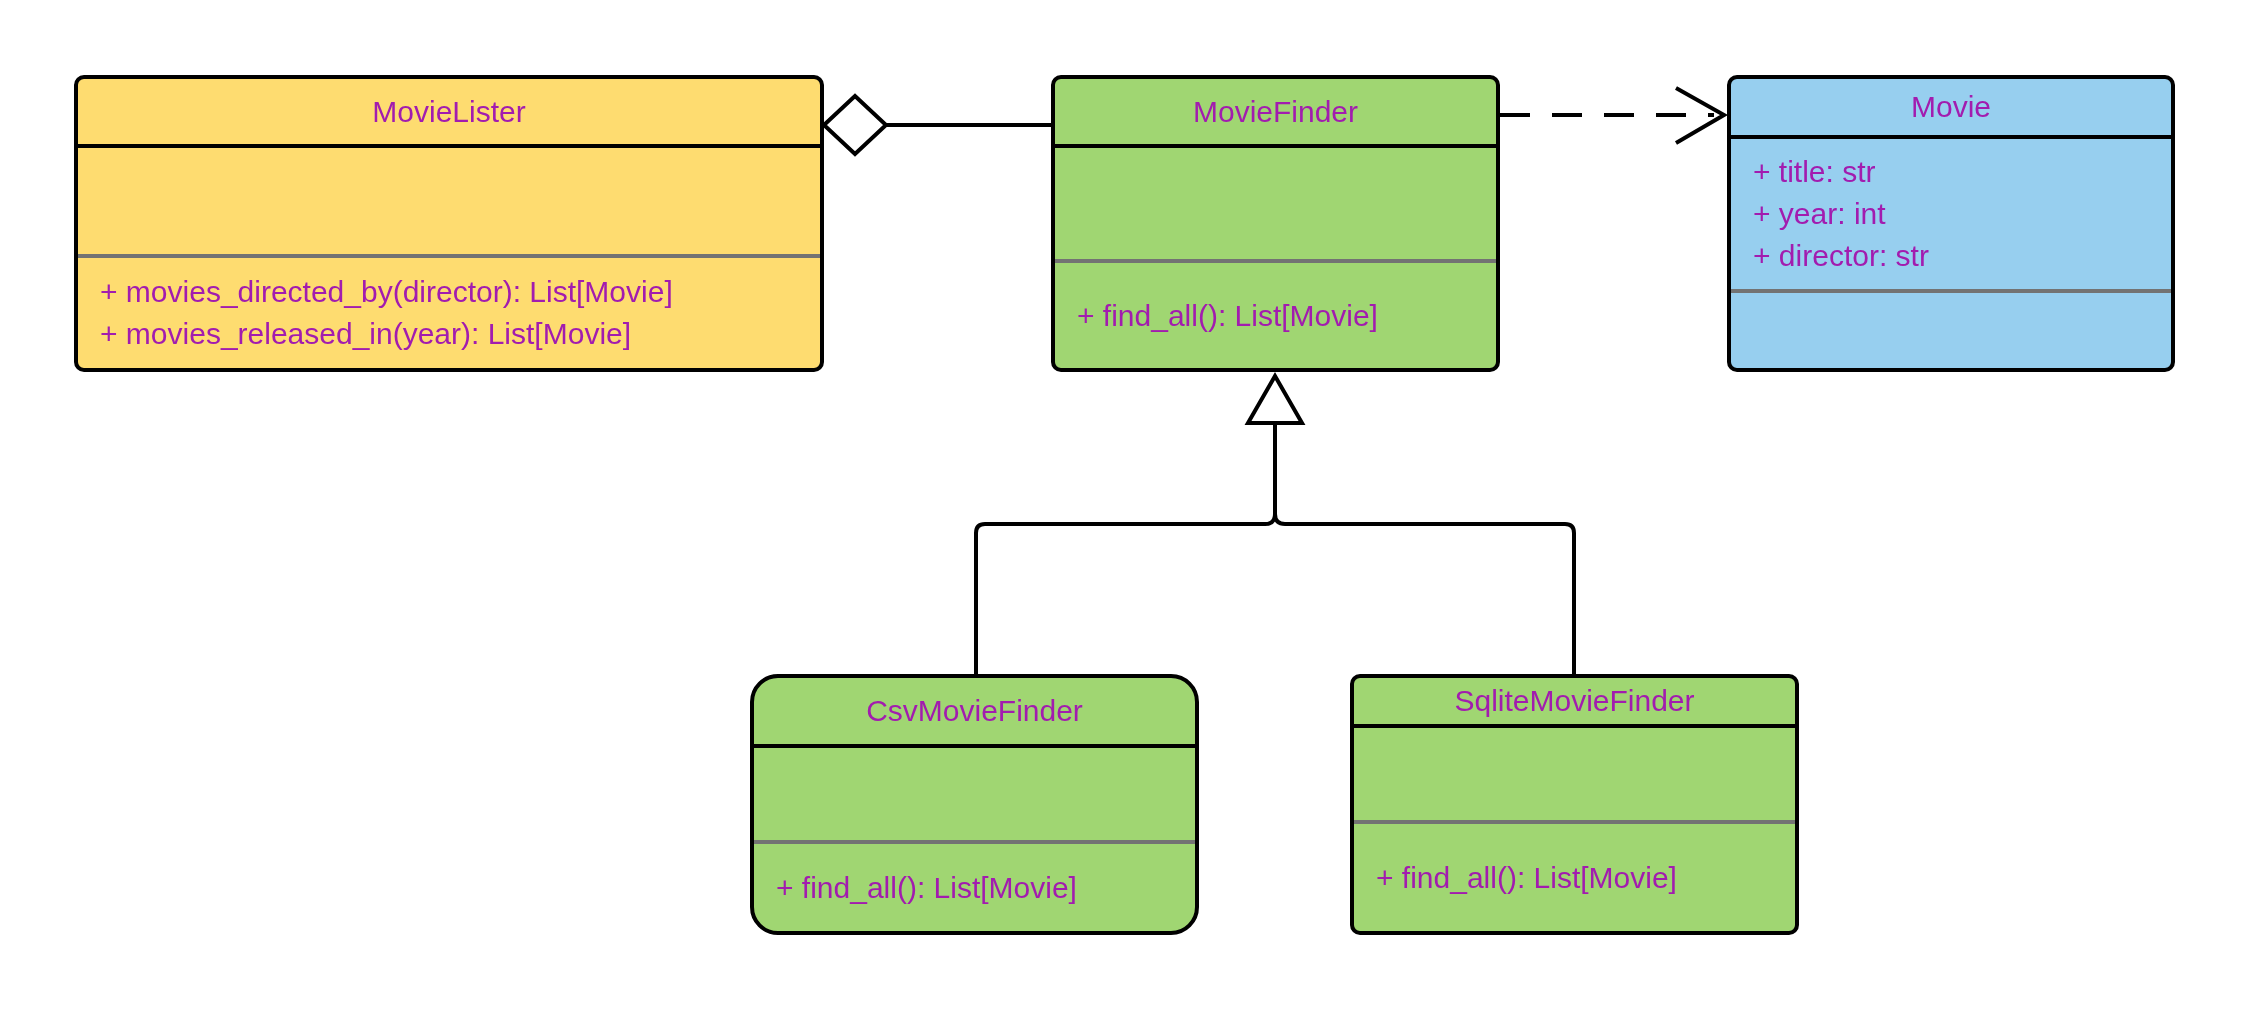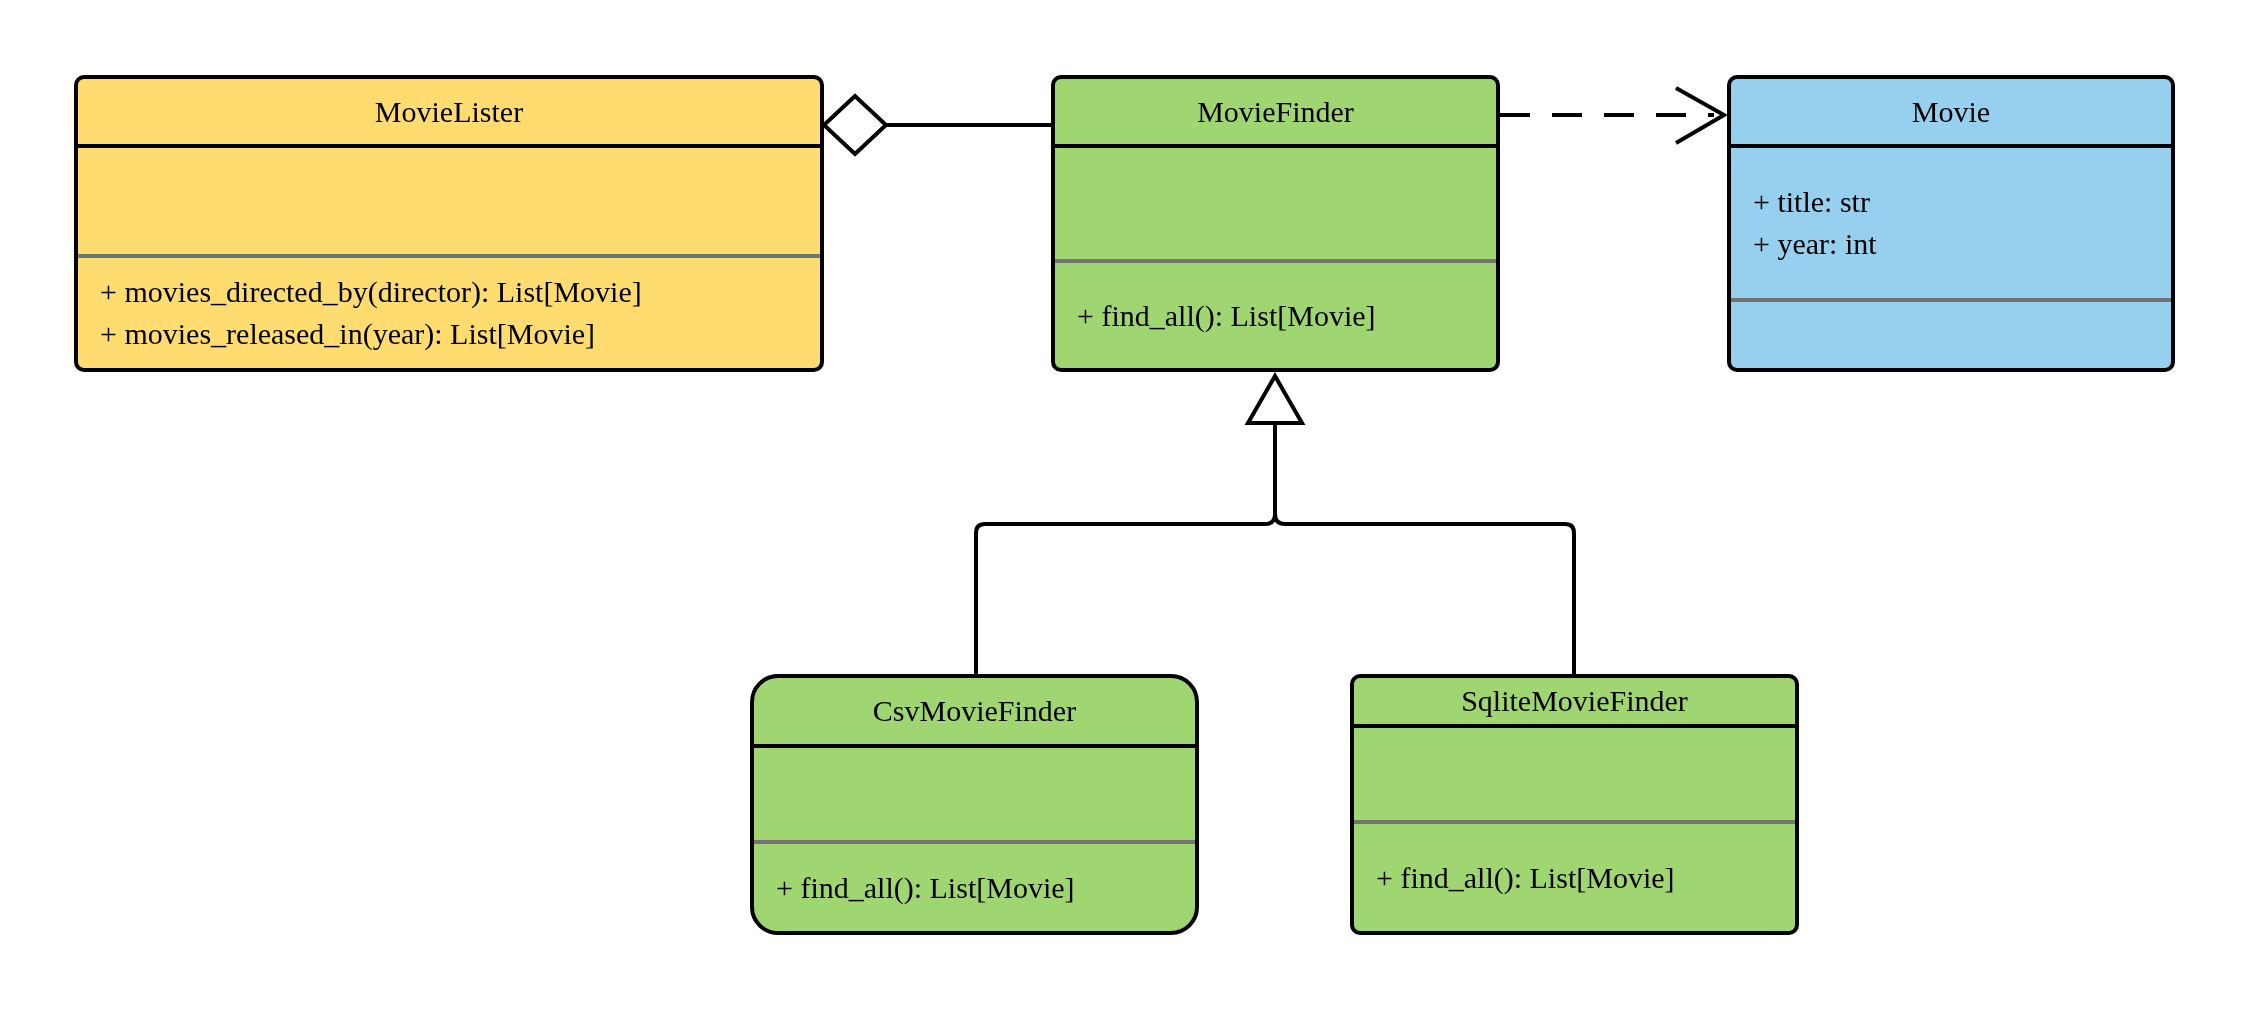--- a/index.html
+++ b/index.html
@@ -5,22 +5,22 @@
   html, body {
     margin: 0;
     padding: 0;
     background: #ffffff;
   }
   .canvas {
     position: relative;
     width: 2250px;
     height: 1011px;
     background: #ffffff;
-    font-family: Liberation Serif, serif;
-    color: #000000;
+    font-family: Liberation Sans, sans-serif;
+    color: #a21caf;
     overflow: hidden;
   }
   .edges {
     position: absolute;
     left: 0;
     top: 0;
     z-index: 1;
   }
   .uml-class {
     position: absolute;
@@ -63,21 +63,21 @@
   
   #movielister { left: 74px;   top: 75px;  width: 750px; height: 297px; }
   #movielister .title { height: 69px; }
   #movielister .attrs { height: 110px; }
 
   #moviefinder { left: 1051px; top: 75px;  width: 449px; height: 297px; }
   #moviefinder .title { height: 69px; }
   #moviefinder .attrs { height: 115px; }
 
   #movie { left: 1727px; top: 75px;  width: 448px; height: 297px; }
-  #movie .title { height: 69px; }
+  #movie .title { height: 60px; }
   #movie .attrs { height: 154px; }
 
   #csvmoviefinder { left: 750px;  top: 674px; width: 449px; height: 261px; border-radius: 28px; }
   #csvmoviefinder .title { height: 70px; }
   #csvmoviefinder .attrs { height: 96px; }
 
   #sqlitemoviefinder { left: 1350px; top: 674px; width: 449px; height: 261px; }
   #sqlitemoviefinder .title { height: 50px; }
   #sqlitemoviefinder .attrs { height: 96px; }
 </style>
@@ -121,20 +121,21 @@
     </div>
   </div>
 
   <div class="uml-class" id="movie" style="background-color: rgb(151, 207, 239);">
     <div class="compartment title">
       <span>Movie</span>
     </div>
     <div class="compartment attrs">
       <div class="member">+ title: str</div>
       <div class="member">+ year: int</div>
+      <div class="member">+ director: str</div>
     </div>
     <div class="compartment methods"></div>
   </div>
 
   <div class="uml-class" id="csvmoviefinder" style="background-color: rgb(160, 214, 114);">
     <div class="compartment title">
       <span>CsvMovieFinder</span>
     </div>
     <div class="compartment attrs"></div>
     <div class="compartment methods">

